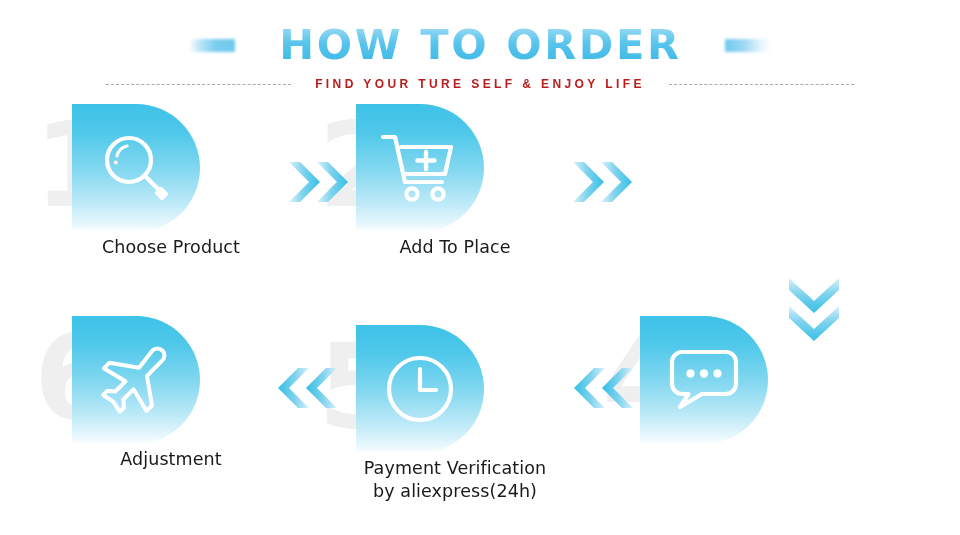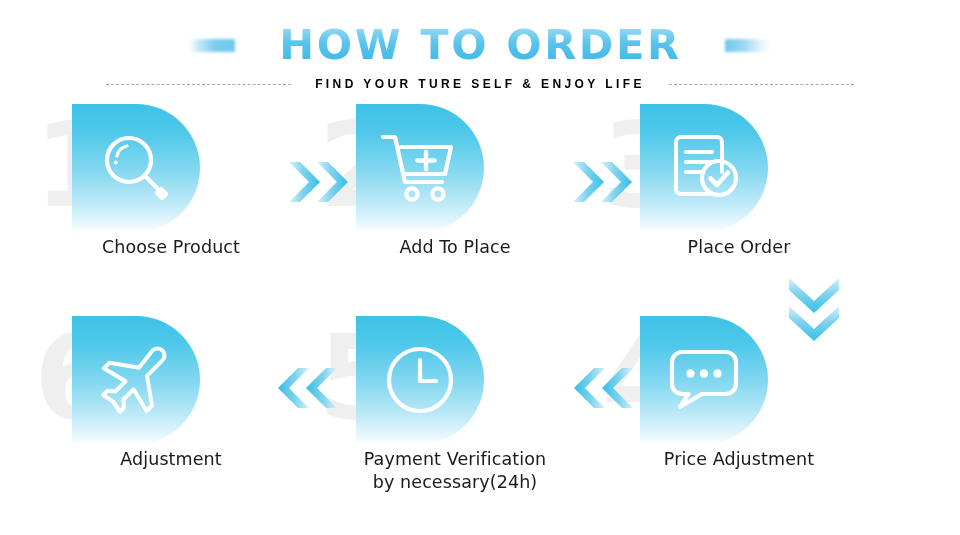--- a/index.html
+++ b/index.html
@@ -85,21 +85,21 @@
   .dash-line {
     width: 185px;
     height: 0;
     border-top: 1px dashed #a9a9a9;
   }
   .sub-title {
     font-family: "Liberation Sans", sans-serif;
     font-size: 12px;
     font-weight: 700;
     letter-spacing: 3.4px;
-    color: #000000;
+    color: #b91c1c;
     white-space: nowrap;
     padding: 0 24px;
   }
 
   
   .grid {
     position: absolute;
     left: 0;
     top: 100px;
     width: 960px;
@@ -180,21 +180,21 @@
     position: absolute;
     z-index: 4;
   }
   .chev svg { display: block; }
 
   
   #step-1 { left: 26px;  top: 0px; }
   #step-2 { left: 310px; top: 0px; }
   #step-3 { left: 594px; top: 0px; }
   #step-6 { left: 26px;  top: 212px; }
-  #step-5 { left: 310px; top: 212px; }
+  #step-5 { left: 310px; top: 221px; }
   #step-4 { left: 594px; top: 212px; }
 
   #arrow-1-2 { left: 287px; top: 58px; }
   #arrow-2-3 { left: 571px; top: 58px; }
   #arrow-3-4 { left: 785px; top: 176px; }
   #arrow-5-4 { left: 571px; top: 264px; }
   #arrow-6-5 { left: 275px; top: 264px; }
 </style>
 </head>
 <body>
@@ -251,40 +251,20 @@
             <circle cx="33" cy="65" r="5.6"></circle>
             <circle cx="59" cy="65" r="5.6"></circle>
           </svg>
         </div>
       </div>
       <div class="caption">
         <span>Add To Place</span>
       </div>
     </div>
 
-    <div class="step" id="step-3">
-      <div class="art">
-        <div class="ghost-num">3</div>
-        <div class="blob"></div>
-        <div class="icon-wrap">
-          <svg width="80" height="80" viewBox="0 0 80 80" fill="none" stroke="#ffffff" stroke-width="4" stroke-linecap="round" stroke-linejoin="round">
-            <path d="M12 14 a5 5 0 0 1 5 -5 H53 a5 5 0 0 1 5 5 V44"></path>
-            <path d="M12 14 V61 a5 5 0 0 0 5 5 H46"></path>
-            <line x1="22" y1="24" x2="48" y2="24"></line>
-            <line x1="22" y1="34" x2="48" y2="34"></line>
-            <line x1="22" y1="44" x2="36" y2="44"></line>
-            <circle cx="55" cy="50" r="17" stroke-width="4.2"></circle>
-            <path d="M46.5 50.5 L53 57 L64 44.5" stroke-width="4.6"></path>
-          </svg>
-        </div>
-      </div>
-      <div class="caption">
-        <span>Place Order</span>
-      </div>
-    </div>
 
     <div class="step" id="step-6">
       <div class="art">
         <div class="ghost-num">6</div>
         <div class="blob"></div>
         <div class="icon-wrap">
           <svg width="82" height="82" viewBox="0 0 82 82" fill="none" stroke="#ffffff" stroke-width="4" stroke-linecap="round" stroke-linejoin="round">
             <path d="M57.5 11.5
                      a7 7 0 0 1 9.9 9.9
                      L52 36.8
@@ -317,39 +297,38 @@
         <div class="blob"></div>
         <div class="icon-wrap">
           <svg width="80" height="80" viewBox="0 0 80 80" fill="none" stroke="#ffffff" stroke-width="4.2" stroke-linecap="round" stroke-linejoin="round">
             <circle cx="40" cy="40" r="31"></circle>
             <path d="M40 20 V41 H56"></path>
           </svg>
         </div>
       </div>
       <div class="caption">
         <span>Payment Verification</span>
-        <span class="l2">by necessary(24h)</span>
+        <span class="l2">by aliexpress(24h)</span>
       </div>
     </div>
 
     <div class="step" id="step-4">
       <div class="art">
         <div class="ghost-num">4</div>
         <div class="blob"></div>
         <div class="icon-wrap">
           <svg width="80" height="72" viewBox="0 0 80 72" fill="none" stroke="#ffffff" stroke-width="4.2" stroke-linecap="round" stroke-linejoin="round">
             <path d="M18 8 H62 a10 10 0 0 1 10 10 V40 a10 10 0 0 1 -10 10 H38 L16 63 L24.5 50 H18 A10 10 0 0 1 8 40 V18 A10 10 0 0 1 18 8 Z"></path>
             <circle cx="26.5" cy="29.5" r="4.2" fill="#ffffff" stroke="none"></circle>
             <circle cx="40" cy="29.5" r="4.2" fill="#ffffff" stroke="none"></circle>
             <circle cx="53.5" cy="29.5" r="4.2" fill="#ffffff" stroke="none"></circle>
           </svg>
         </div>
       </div>
       <div class="caption">
-        <span>Price Adjustment</span>
       </div>
     </div>
 
     <div class="chev" id="arrow-1-2">
       <svg width="64" height="48" viewBox="0 0 64 48">
         <defs>
           <linearGradient id="gR" x1="0" y1="0" x2="1" y2="0">
             <stop offset="0%" stop-color="#d9f1fb"></stop>
             <stop offset="45%" stop-color="#7fd3ee"></stop>
             <stop offset="100%" stop-color="#35bfe6"></stop>

